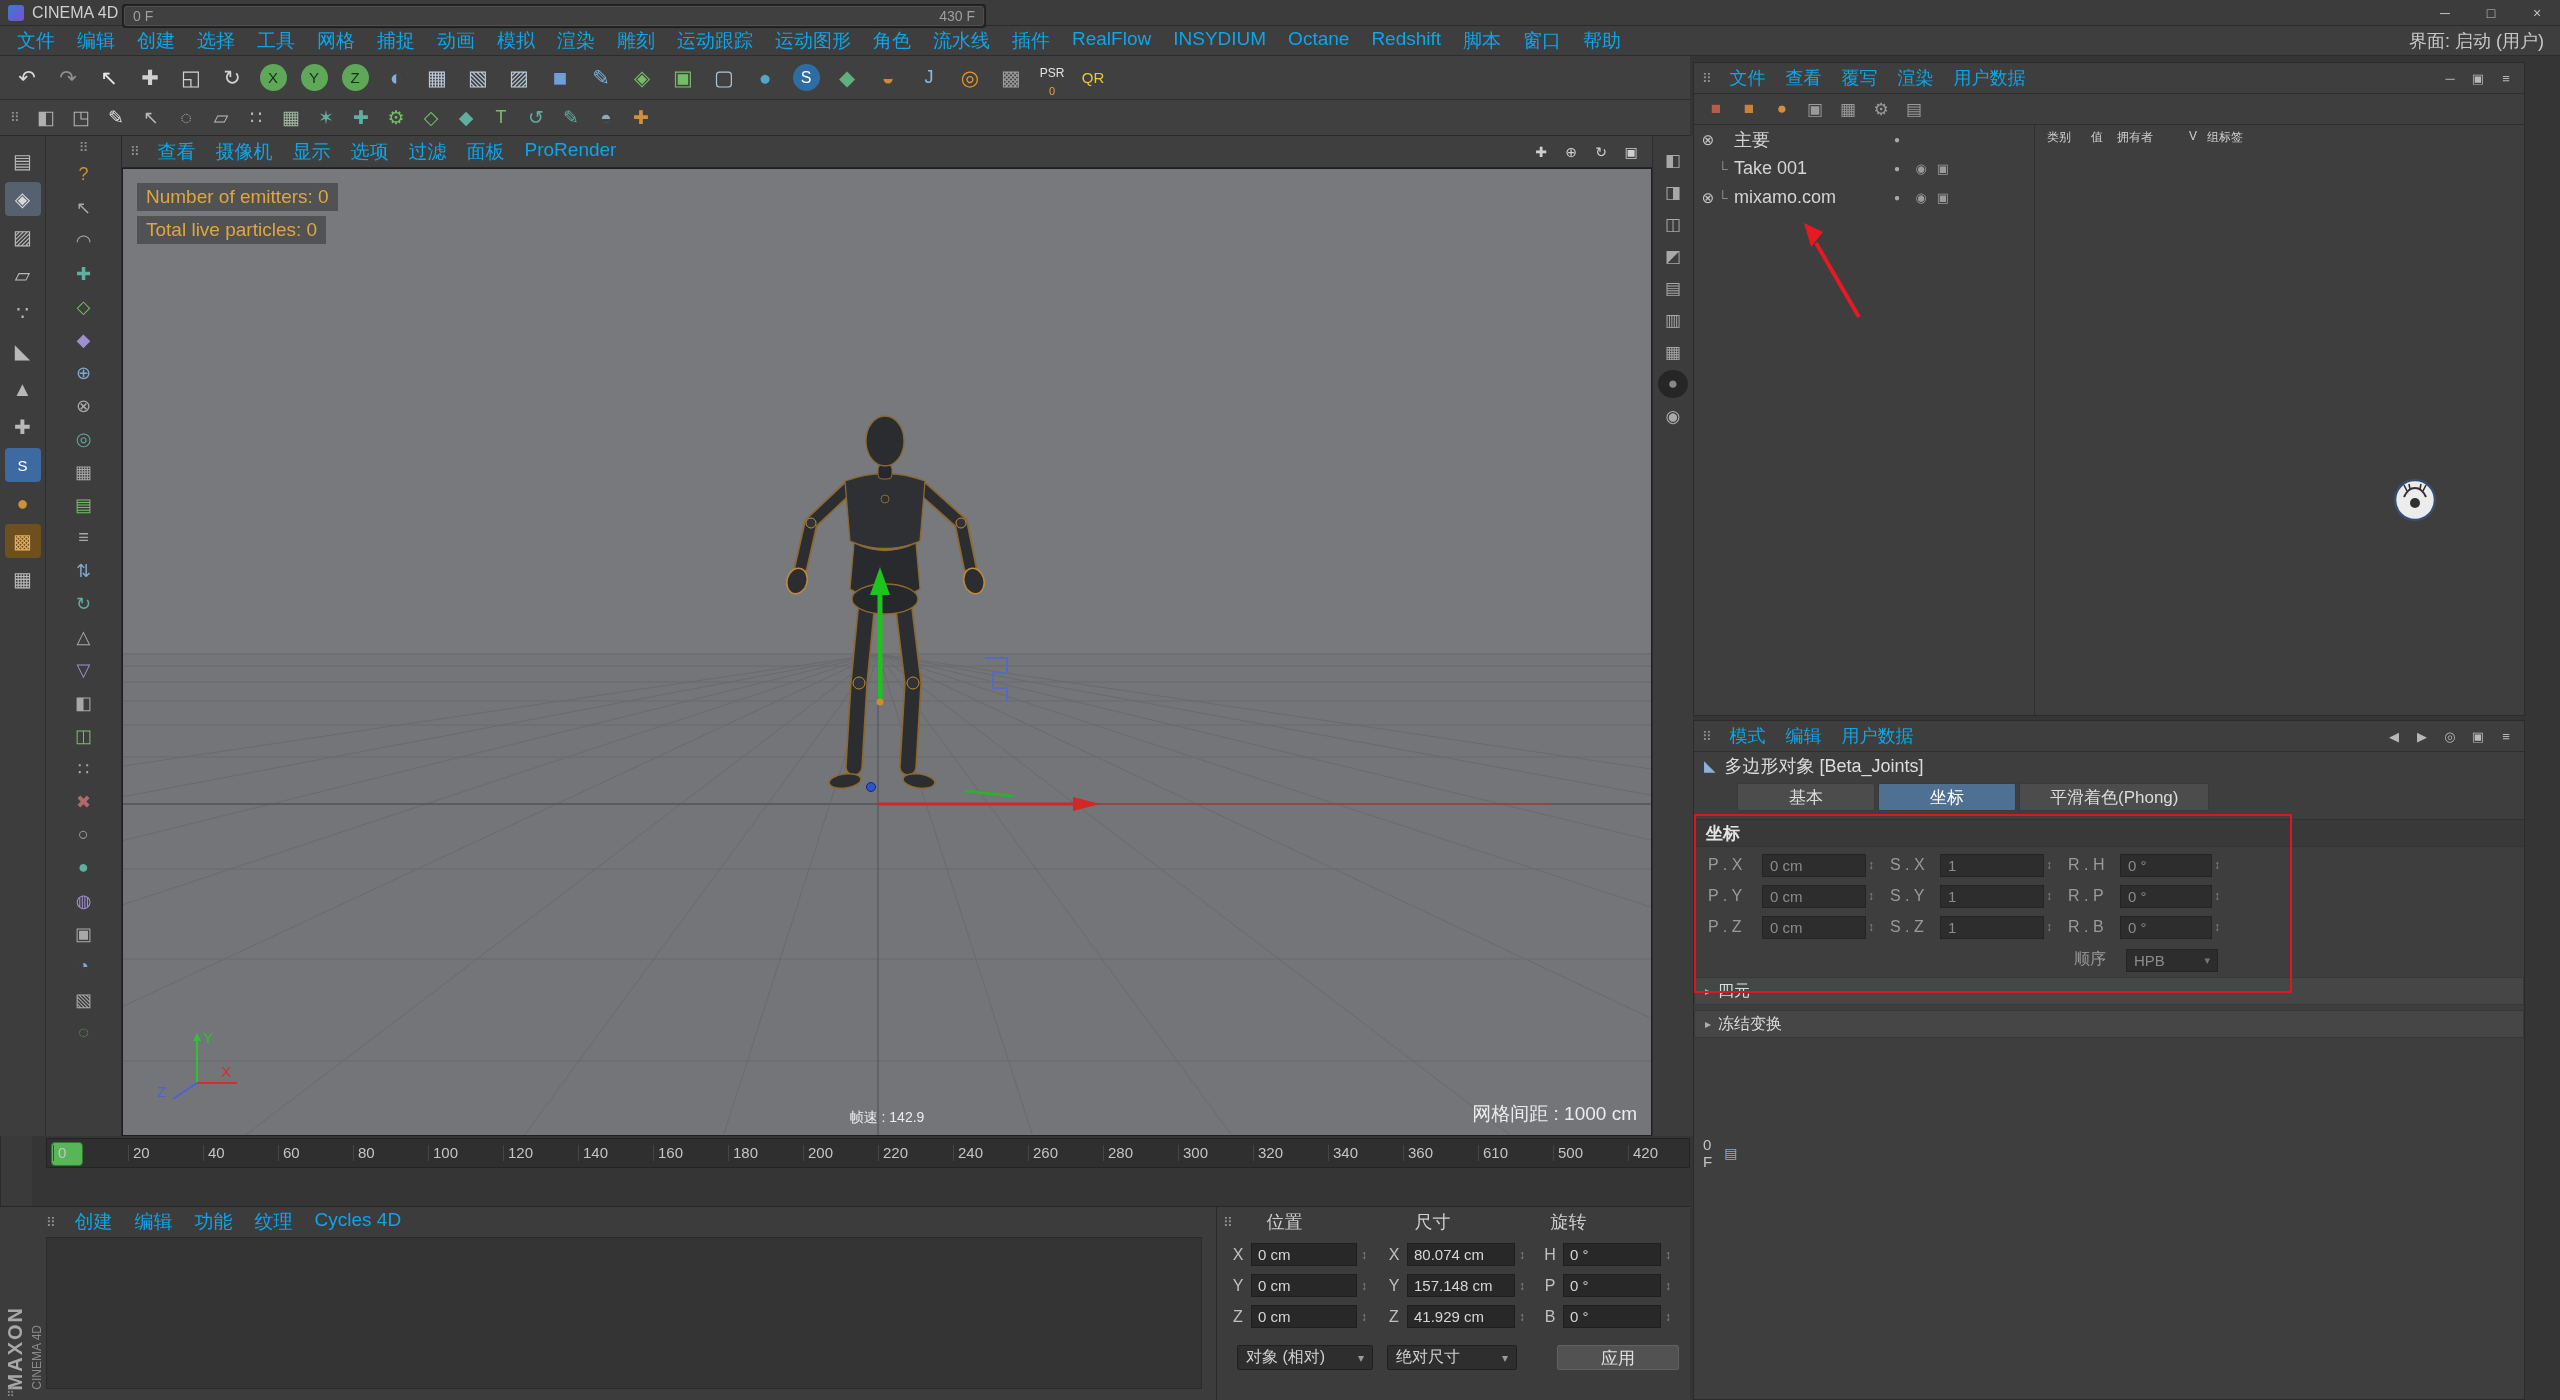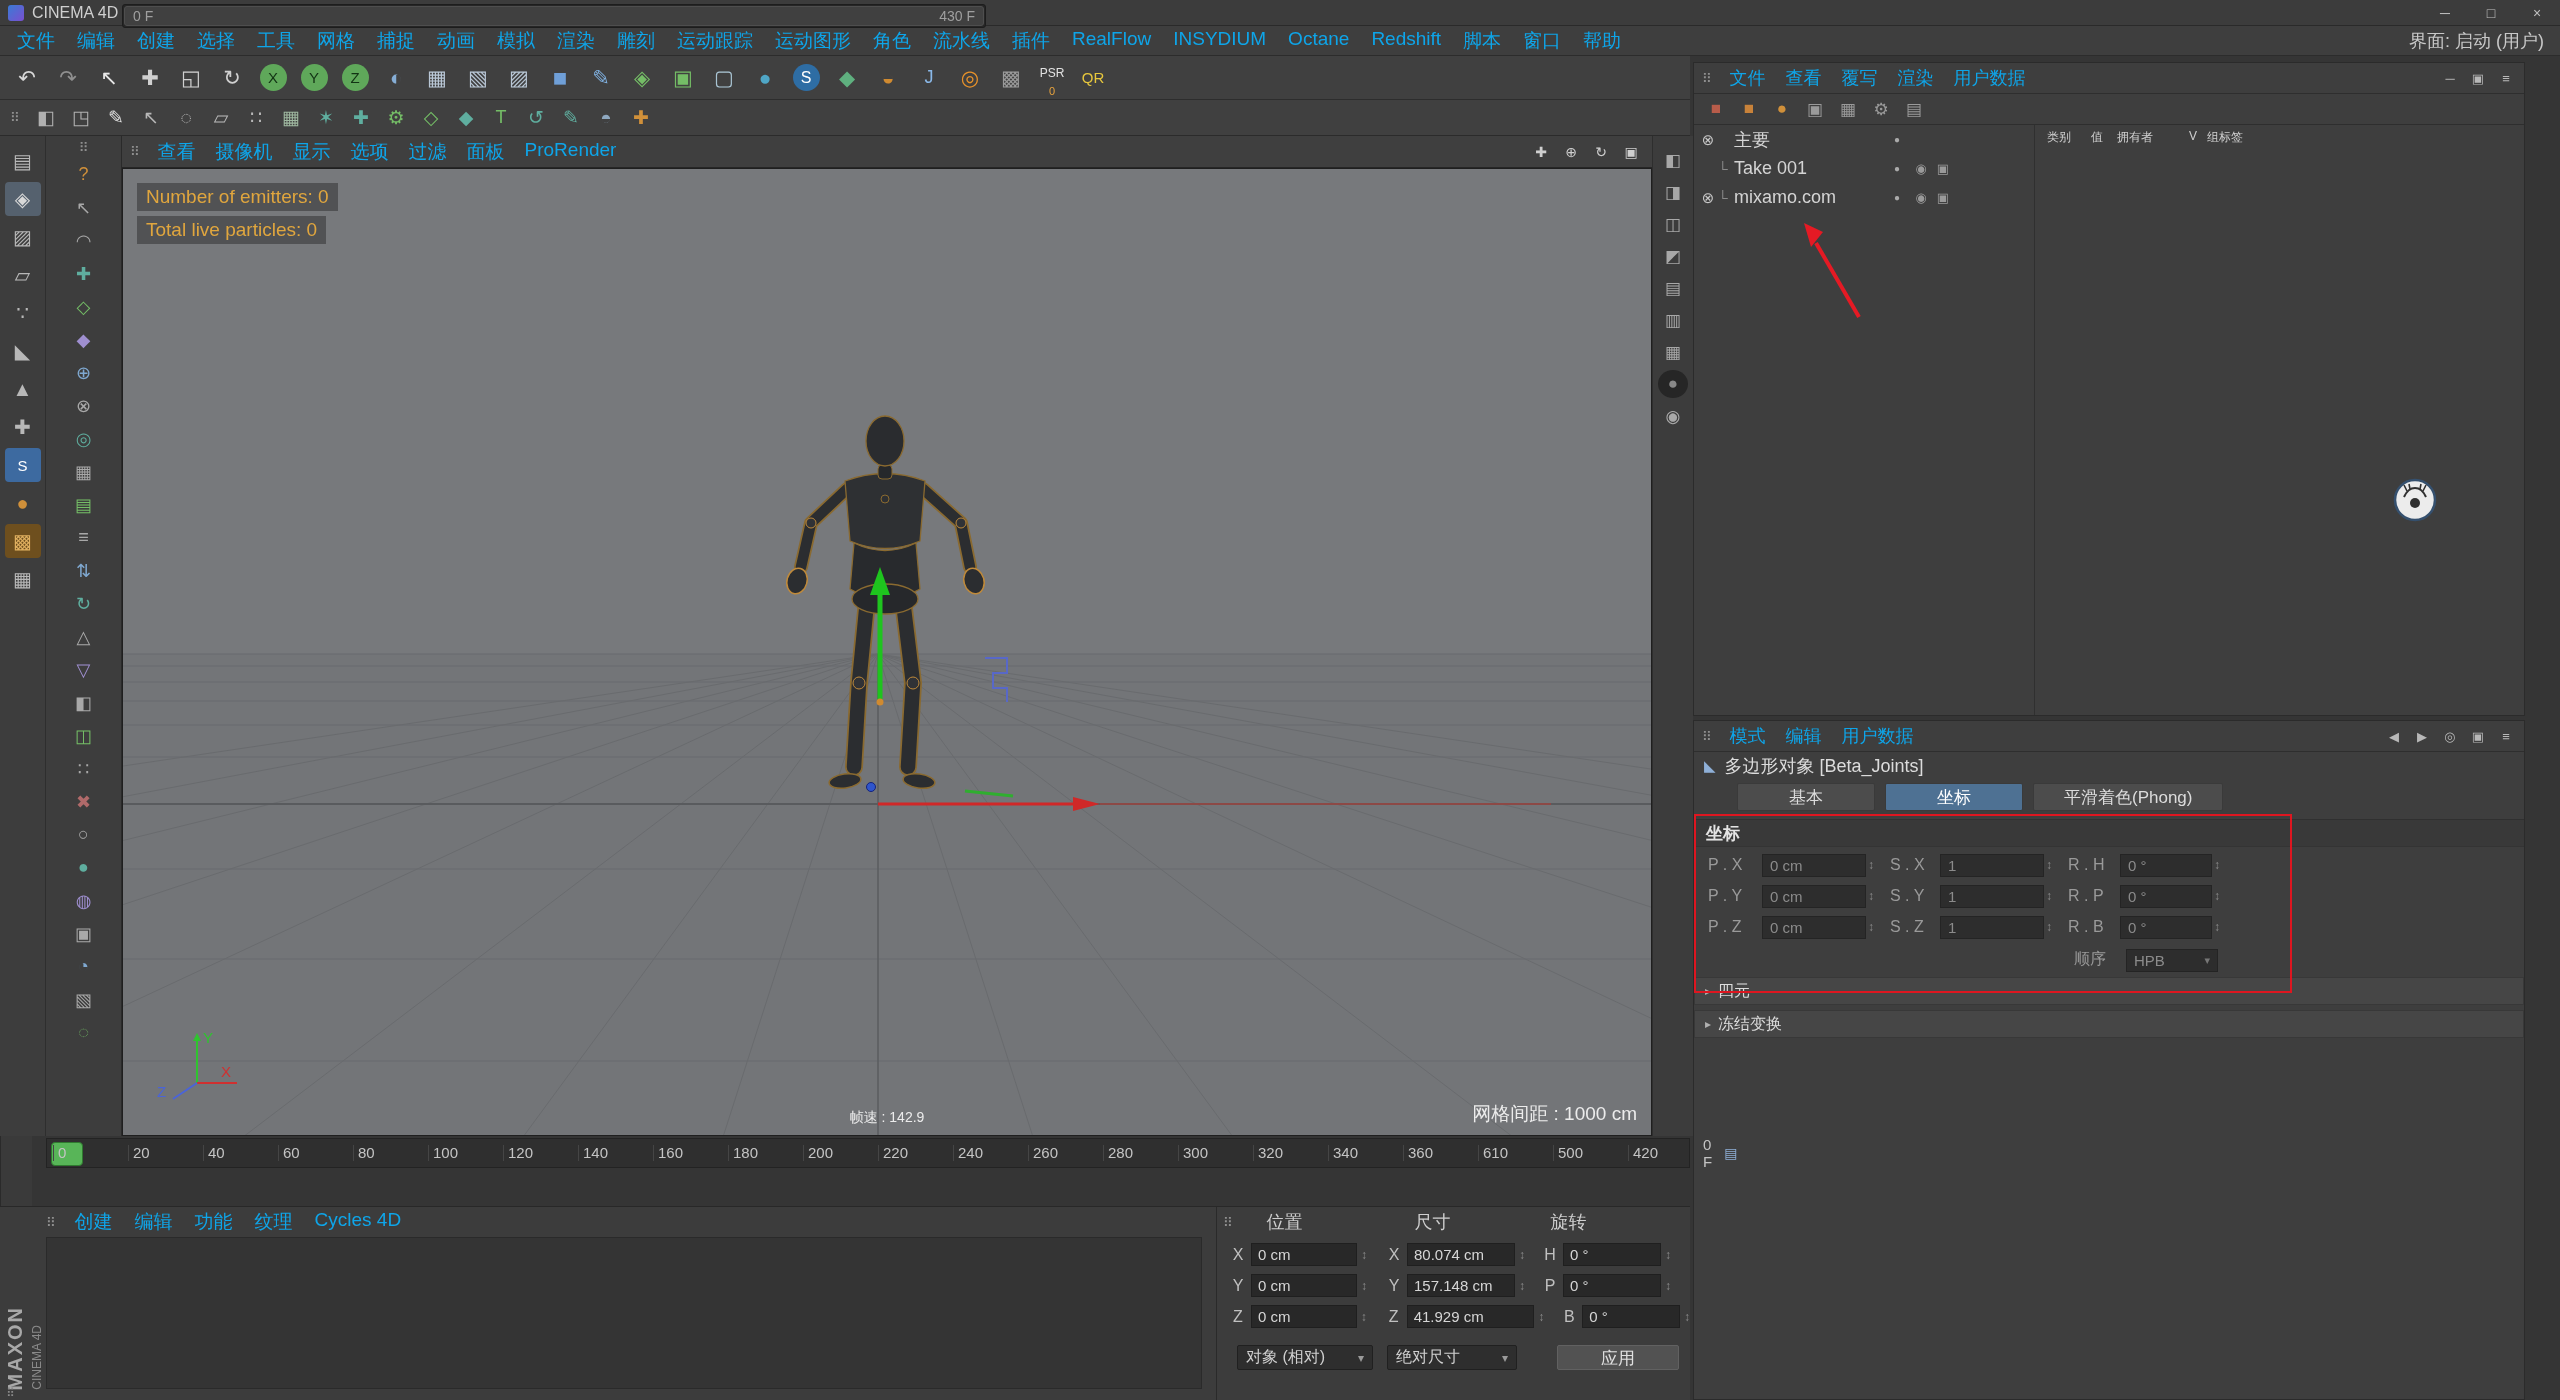--- a/index.html
+++ b/index.html
@@ -112,21 +112,21 @@
   .t-cross{width:20px;text-align:center;color:#c8c8c8;font-size:15px}
   .t-conn{width:16px;color:#8a8a8a;font-size:14px}
   .t-label{width:150px;white-space:nowrap}
   .t-dot{width:26px;color:#aaa;font-size:10px;text-align:center}
   .t-ic{width:22px;color:#9a9a9a;font-size:13px;text-align:center}
   .annot{position:absolute;inset:0;pointer-events:none}
   
   #attr{left:1693px;top:720px;width:832px;height:680px;background:#3e3e3e;border:1px solid #2b2b2b;box-sizing:border-box}
   .at-obj{height:28px;display:flex;align-items:center;font-size:18px;padding-left:10px;gap:9px;color:#dcdcdc}
   .obj-icon{color:#8fb0d8;font-size:15px}
-  .at-tabs{height:32px;display:flex;gap:10px;padding:3px 0 0 43px}
+  .at-tabs{height:32px;display:flex;gap:3px;padding:3px 0 0 43px}
   .tab{height:26px;min-width:76px;padding:0 30px;background:#4c4c4c;border:1px solid #3a3a3a;border-radius:2px;
        font-size:17px;display:flex;align-items:center;justify-content:center;color:#dcdcdc;box-sizing:content-box;white-space:nowrap}
   .tab.active{background:#4e7193;color:#fff}
   .at-section{height:26px;background:#393939;border-top:1px solid #303030;border-bottom:1px solid #343434;display:flex;
               align-items:center;padding-left:12px;font-size:17px;font-weight:bold;color:#e4e4e4;margin-top:4px;gap:6px}
   .a-row{display:flex;align-items:center;height:26px;margin:5px 0 0 14px;font-size:16px}
   .al{color:#9a9a9a;width:54px;white-space:nowrap}
   .abox{width:104px;height:23px;background:#2d2d2d;border:1px solid #242424;color:#8b8b8b;display:flex;align-items:center;
         padding:0 7px;font-size:15px;box-sizing:border-box;white-space:nowrap}
   .a-row .g2{margin-left:16px}
@@ -639,21 +639,21 @@
             <span class="cl g3">P</span>
             <span class="cbox" style="width:98px">0 °</span>
             <span class="spin" style="margin:0">↕</span>
           </div>
 
           <div class="cm-row">
             <span class="cl">Z</span>
             <span class="cbox">0 cm</span>
             <span class="spin" style="margin:0">↕</span>
             <span class="cl g2">Z</span>
-            <span class="cbox" style="width:128px">41.929 cm</span>
+            <span class="cbox" style="width:108px">41.929 cm</span>
             <span class="spin" style="margin:0">↕</span>
             <span class="cl g3">B</span>
             <span class="cbox" style="width:98px">0 °</span>
             <span class="spin" style="margin:0">↕</span>
           </div>
         </div>
       <div class="cm-foot">
         <div class="cm-sel">
           <span>对象 (相对)</span>
           <span class="arr">▾</span>

